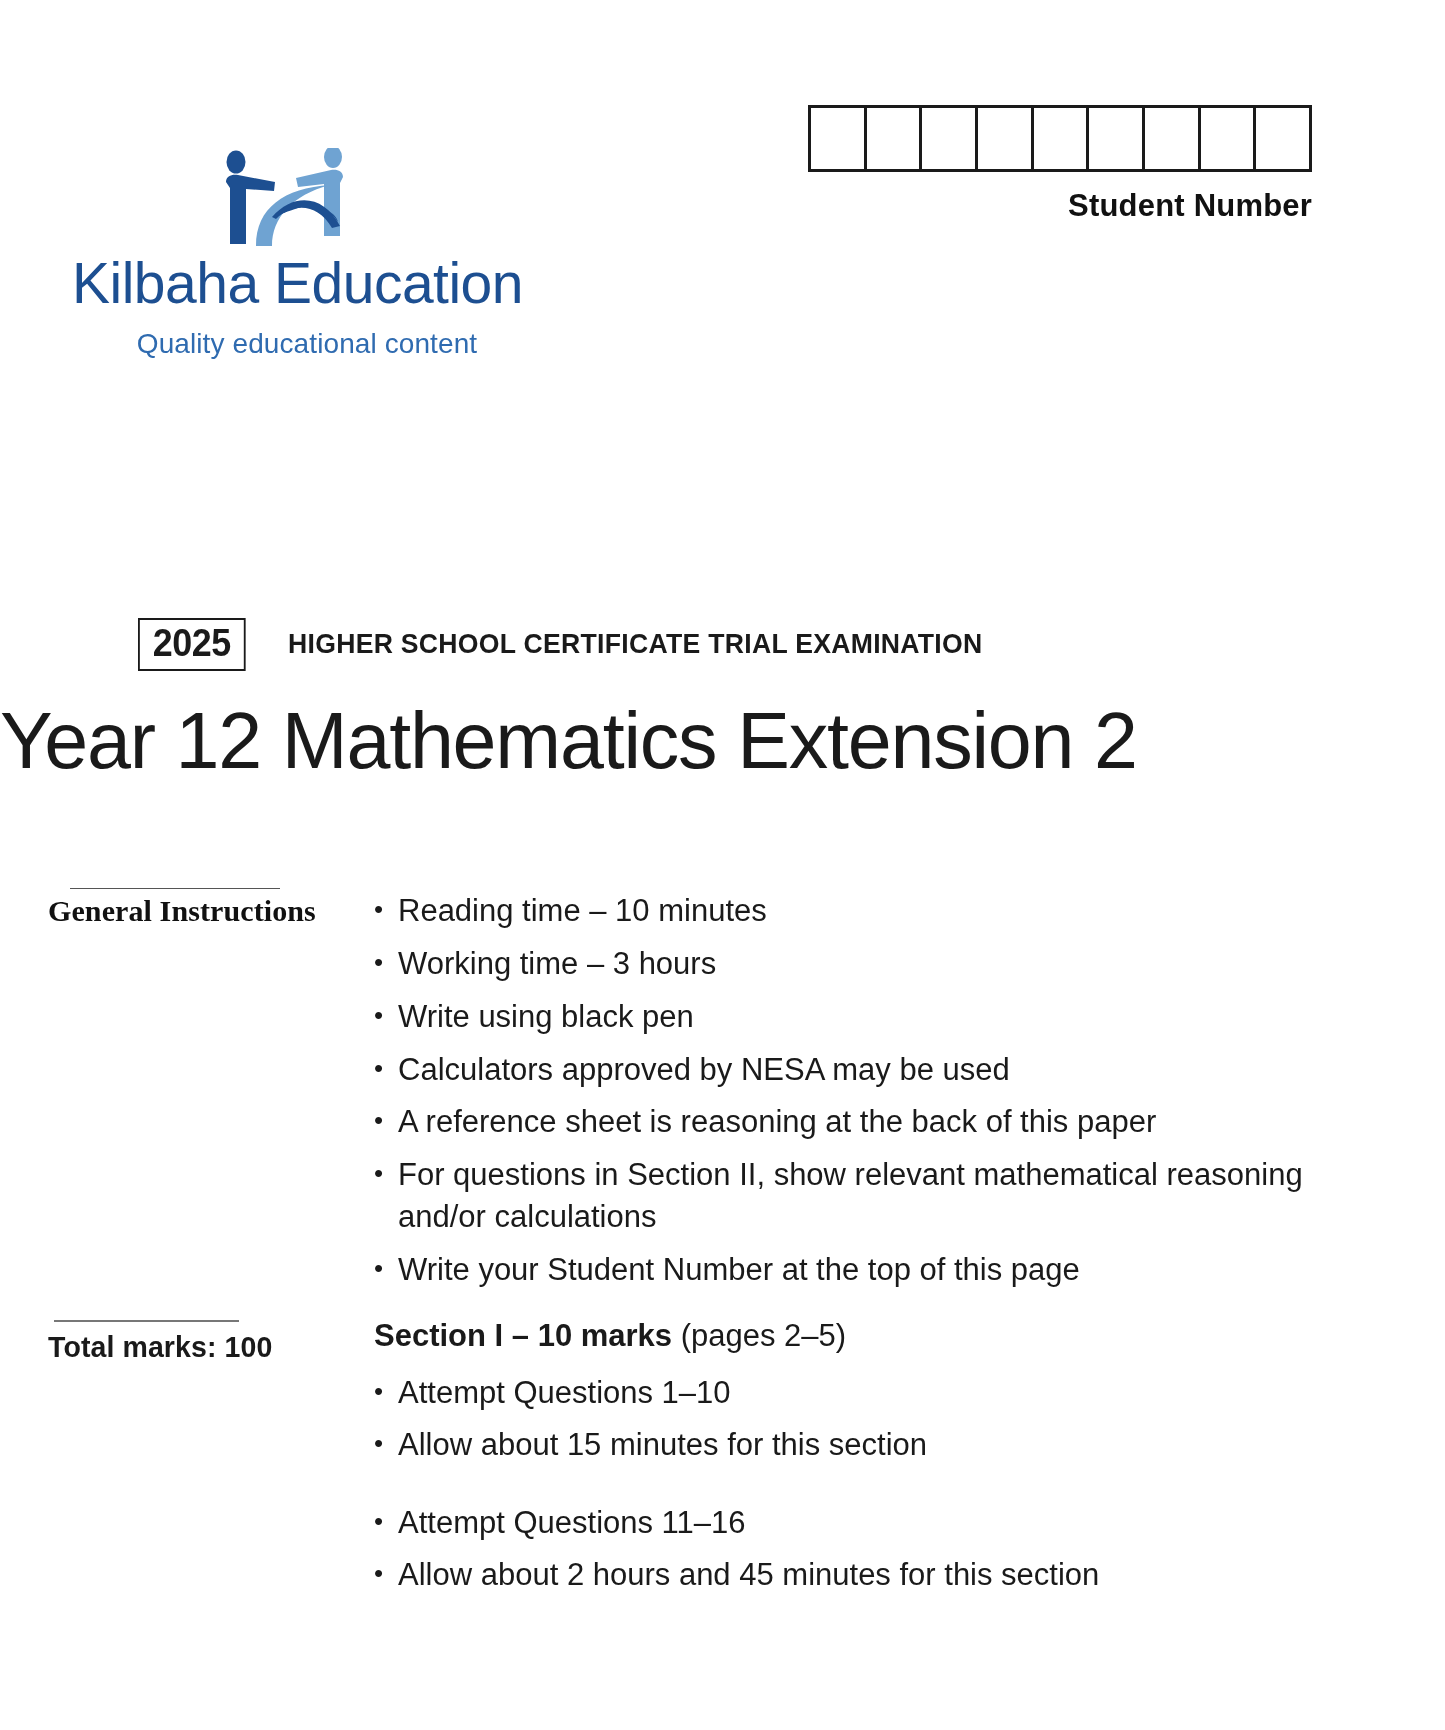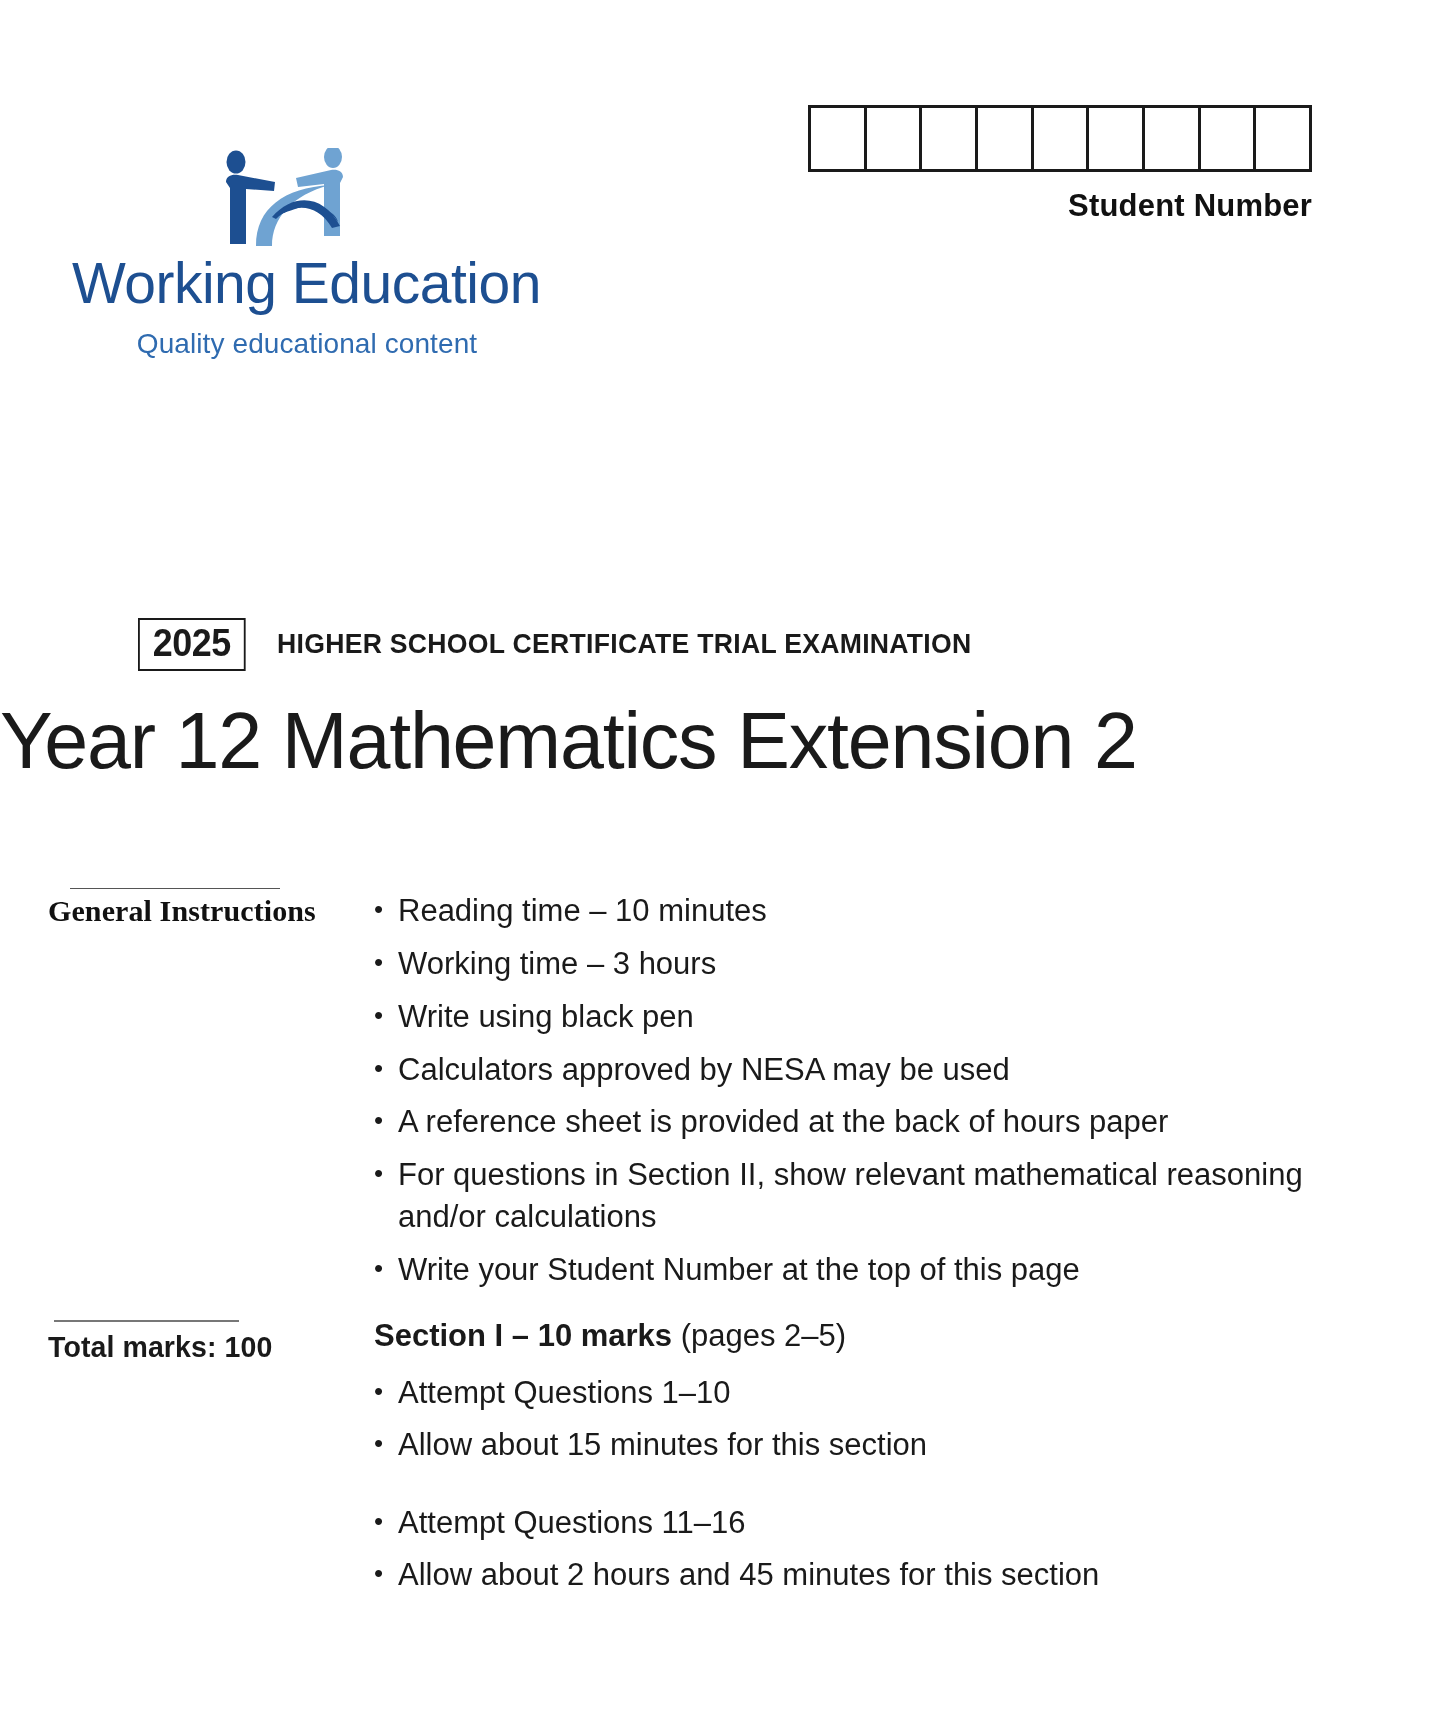--- a/index.html
+++ b/index.html
@@ -73,20 +73,21 @@
     letter-spacing: 0.1px;
   }
 
   
   #exam-header {
     position: absolute;
     top: 618px;
     left: 138px;
     display: flex;
     align-items: center;
+    gap: 11px;
   }
   #year-badge {
     border: 2.5px solid #1a1a1a;
     padding: 3px 14px 5px 14px;
     font-size: 39px;
     font-weight: bold;
     font-family: "Liberation Sans Narrow", "Liberation Sans", sans-serif;
     transform: scaleX(0.92);
     transform-origin: left center;
     line-height: 1.05;
@@ -233,21 +234,21 @@
     <path d="M14 34 C14 28, 20 26, 26 27 L63 34 L62 43 L34 41 L34 96 L18 96 L18 40 Z" fill="#1d4f91"></path>
 
     <ellipse cx="121" cy="9" rx="9" ry="11" fill="#6fa3d2"></ellipse>
     <path d="M131 29 C131 23, 125 21, 119 22 L84 30 L86 39 L112 36 L112 88 L128 88 L128 35 Z" fill="#6fa3d2"></path>
 
     <path d="M44 98 C44 60, 72 40, 118 37 C80 47, 60 70, 60 98 Z" fill="#6fa3d2"></path>
 
     <path d="M62 68 C80 48, 110 49, 126 74 C124 62, 100 54, 86 60 C76 63, 68 67, 62 68 Z" fill="#1d4f91"></path>
     <path d="M60 69 C82 44, 112 47, 128 78 L120 80 C106 56, 82 54, 64 71 Z" fill="#1d4f91"></path>
   </svg>
-  <div id="logo-wordmark">Working Education</div>
+  <div id="logo-wordmark">Kilbaha Education</div>
   <div id="logo-tagline">Quality educational content</div>
 </div>
 
 <div id="exam-header">
   <span id="year-badge">2025</span>
   <span id="exam-header-title">HIGHER SCHOOL CERTIFICATE TRIAL EXAMINATION</span>
 </div>
 
 <div id="paper-title">Year 12 Mathematics Extension 2</div>
 
@@ -268,21 +269,21 @@
     <div class="gi-item">
       <span class="gi-bullet">•</span>
       <span class="gi-text">Write using black pen</span>
     </div>
     <div class="gi-item">
       <span class="gi-bullet">•</span>
       <span class="gi-text">Calculators approved by NESA may be used</span>
     </div>
     <div class="gi-item">
       <span class="gi-bullet">•</span>
-      <span class="gi-text">A reference sheet is provided at the back of hours paper</span>
+      <span class="gi-text">A reference sheet is reasoning at the back of this paper</span>
     </div>
     <div class="gi-item">
       <span class="gi-bullet">•</span>
       <span class="gi-text">For questions in Section II, show relevant mathematical reasoning and/or calculations</span>
     </div>
     <div class="gi-item">
       <span class="gi-bullet">•</span>
       <span class="gi-text">Write your Student Number at the top of this page</span>
     </div>
   </div>

